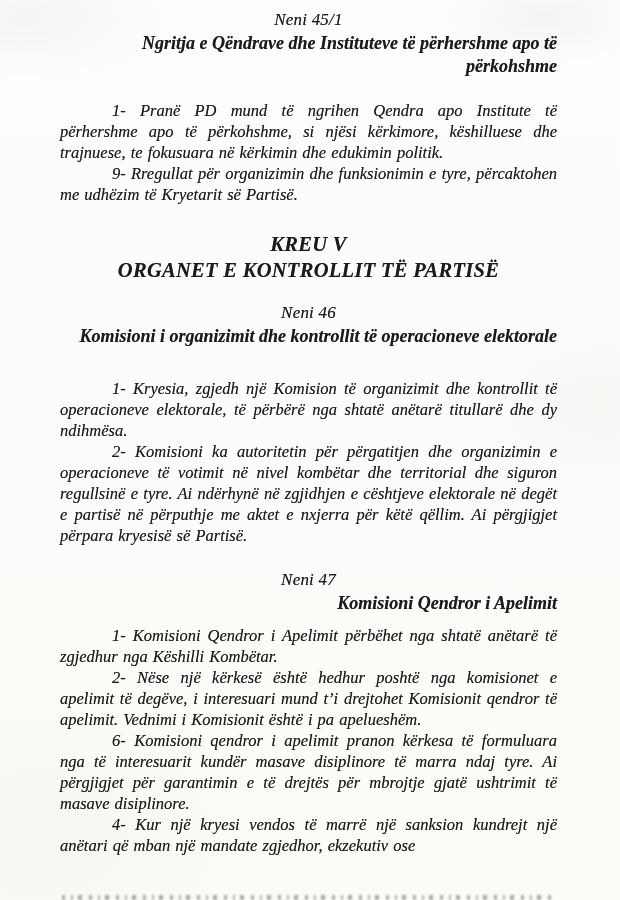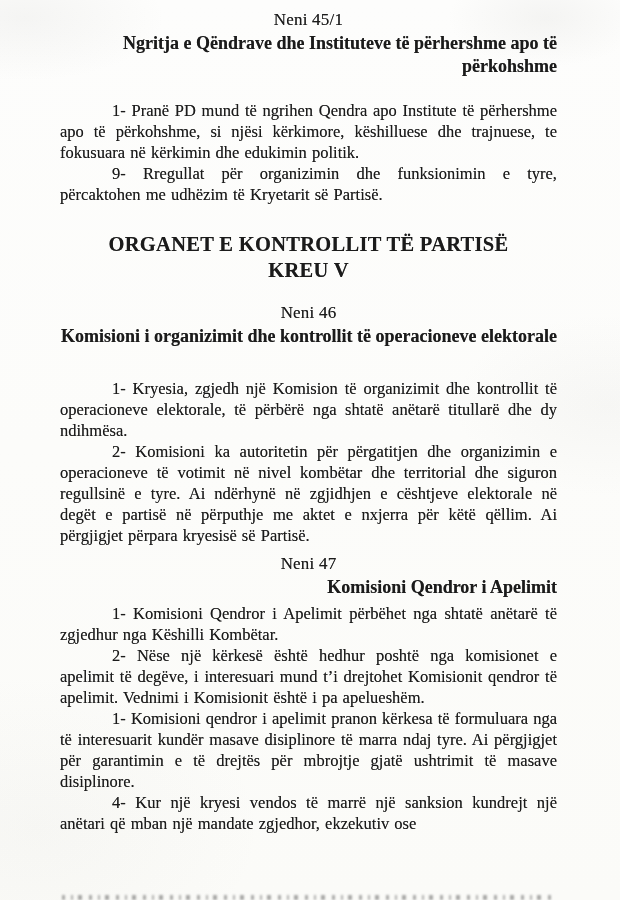--- a/index.html
+++ b/index.html
@@ -16,20 +16,21 @@
       radial-gradient(320px 220px at 6% 92%, rgba(170,170,163,0.06), transparent 70%),
       radial-gradient(200px 90px at 4% 2%, rgba(160,160,155,0.09), transparent 70%),
       linear-gradient(#fdfdfc, #fbfbf8);
   }
   .page {
     position: absolute;
     inset: 0;
     padding: 6px 63px 0 60px;
     filter: blur(0.25px);
     text-shadow: 0 0 0.5px rgba(10,10,10,0.55);
+    font-style: italic;
   }
   .kicker {
     text-align: center;
     font-size: 17px;
     line-height: 20px;
     margin: 4px 0 2px;
     letter-spacing: 0.2px;
   }
   .section-title {
     text-align: right;
@@ -43,22 +44,22 @@
   .chapter {
     text-align: center;
     font-weight: bold;
     font-size: 20.5px;
     line-height: 26px;
     letter-spacing: 0.3px;
     margin: 26px 0 20px;
   }
   .kicker-46 { margin-top: 16px; }
   .title-46 { margin-bottom: 30px; }
-  .kicker-47 { margin-top: 8px; }
-  .title-47 { margin-bottom: 4px; }
+  .kicker-47 { margin-top: 24px; }
+  .title-47 { margin-bottom: 10px; }
   p.body {
     font-size: 16.5px;
     line-height: 21px;
     text-align: justify;
     text-indent: 52px;
     margin: 0;
     word-spacing: 1px;
   }
   .cutoff-remnant {
     position: absolute;
@@ -78,31 +79,31 @@
 <body>
 
 <div class="page">
 
   <div class="kicker">Neni 45/1</div>
   <div class="section-title title-45">Ngritja e Qëndrave dhe Instituteve të përhershme apo të përkohshme</div>
   <p class="body">1- Pranë PD mund të ngrihen Qendra apo Institute të përhershme apo të përkohshme, si njësi kërkimore, këshilluese dhe trajnuese, te fokusuara në kërkimin dhe edukimin politik.</p>
   <p class="body">9- Rregullat për organizimin dhe funksionimin e tyre, përcaktohen me udhëzim të Kryetarit së Partisë.</p>
 
   <div class="chapter">
+    <div>KREU V</div>
     <div>ORGANET E KONTROLLIT TË PARTISË</div>
-    <div>KREU V</div>
   </div>
 
   <div class="kicker kicker-46">Neni 46</div>
   <div class="section-title title-46">Komisioni i organizimit dhe kontrollit të operacioneve elektorale</div>
   <p class="body">1- Kryesia, zgjedh një Komision të organizimit dhe kontrollit të operacioneve elektorale, të përbërë nga shtatë anëtarë titullarë dhe dy ndihmësa.</p>
   <p class="body">2- Komisioni ka autoritetin për përgatitjen dhe organizimin e operacioneve të votimit në nivel kombëtar dhe territorial dhe siguron regullsinë e tyre. Ai ndërhynë në zgjidhjen e cështjeve elektorale në degët e partisë në përputhje me aktet e nxjerra për këtë qëllim. Ai përgjigjet përpara kryesisë së Partisë.</p>
 
   <div class="kicker kicker-47">Neni 47</div>
   <div class="section-title title-47">Komisioni Qendror i Apelimit</div>
   <p class="body">1- Komisioni Qendror i Apelimit përbëhet nga shtatë anëtarë të zgjedhur nga Këshilli Kombëtar.</p>
   <p class="body">2- Nëse një kërkesë është hedhur poshtë nga komisionet e apelimit të degëve, i interesuari mund t’i drejtohet Komisionit qendror të apelimit. Vednimi i Komisionit është i pa apelueshëm.</p>
-  <p class="body">1- Komisioni qendror i apelimit pranon kërkesa të formuluara nga të interesuarit kundër masave disiplinore të marra ndaj tyre. Ai përgjigjet për garantimin e të drejtës për mbrojtje gjatë ushtrimit të masave disiplinore.</p>
+  <p class="body">6- Komisioni qendror i apelimit pranon kërkesa të formuluara nga të interesuarit kundër masave disiplinore të marra ndaj tyre. Ai përgjigjet për garantimin e të drejtës për mbrojtje gjatë ushtrimit të masave disiplinore.</p>
   <p class="body">4- Kur një kryesi vendos të marrë një sanksion kundrejt një anëtari që mban një mandate zgjedhor, ekzekutiv ose</p>
 
 </div>
 
 <div class="cutoff-remnant"></div>
 
 </body></html>

